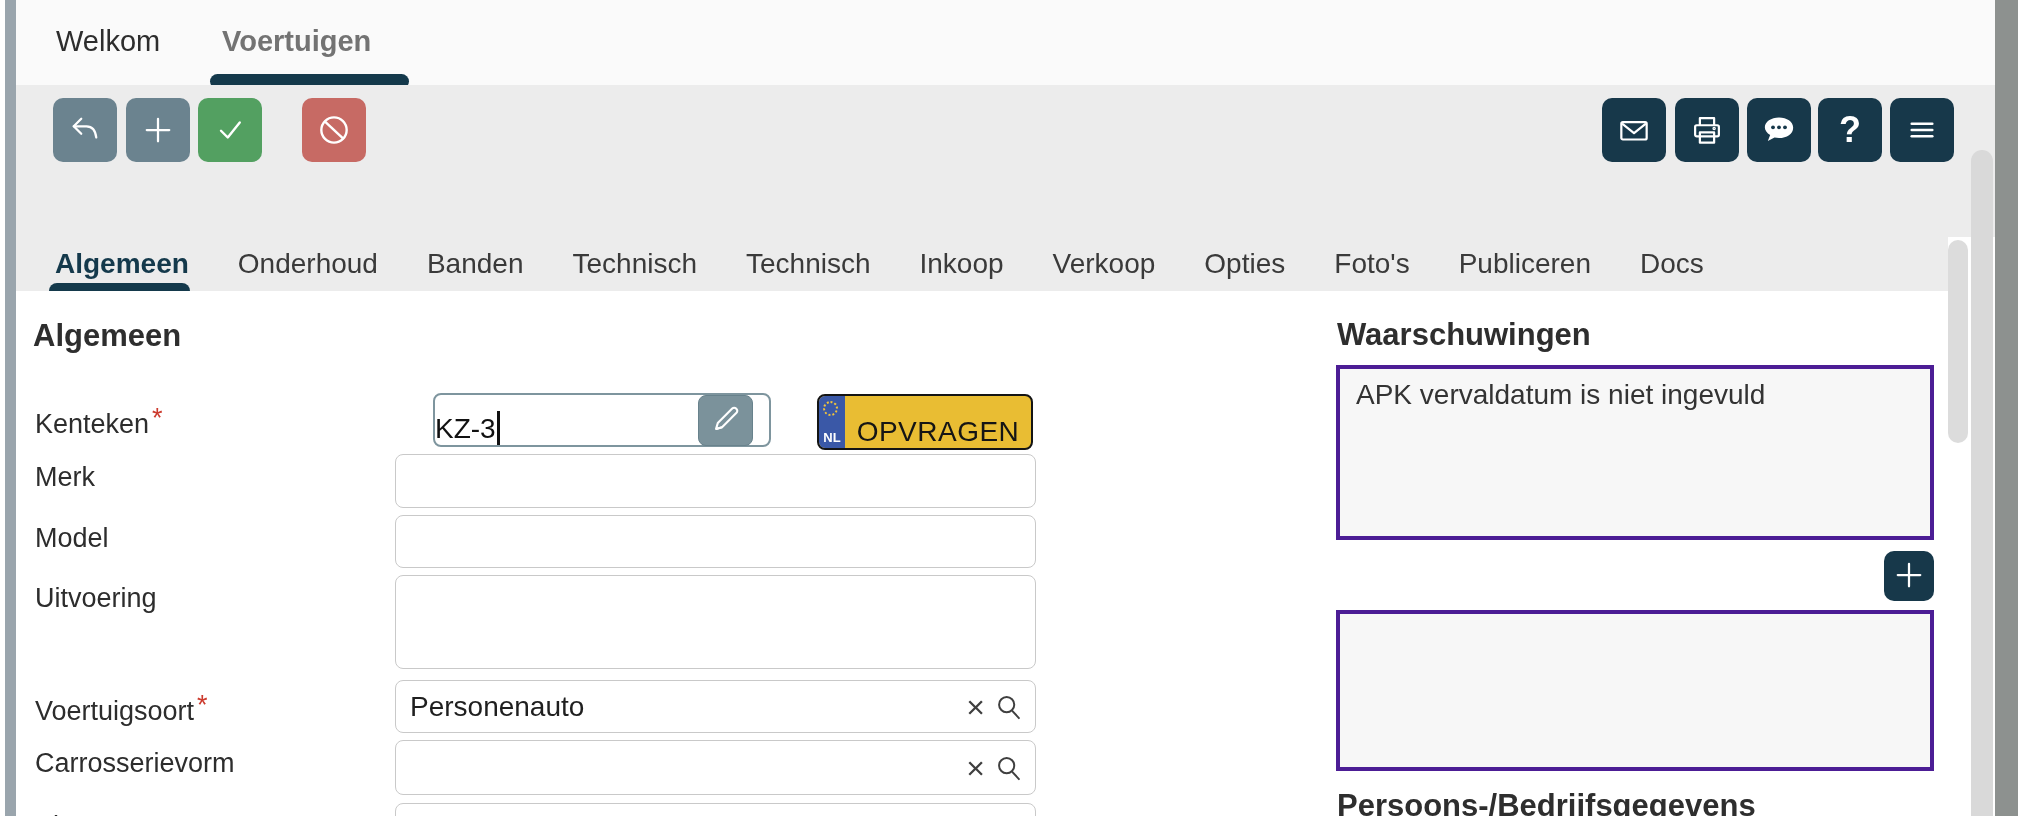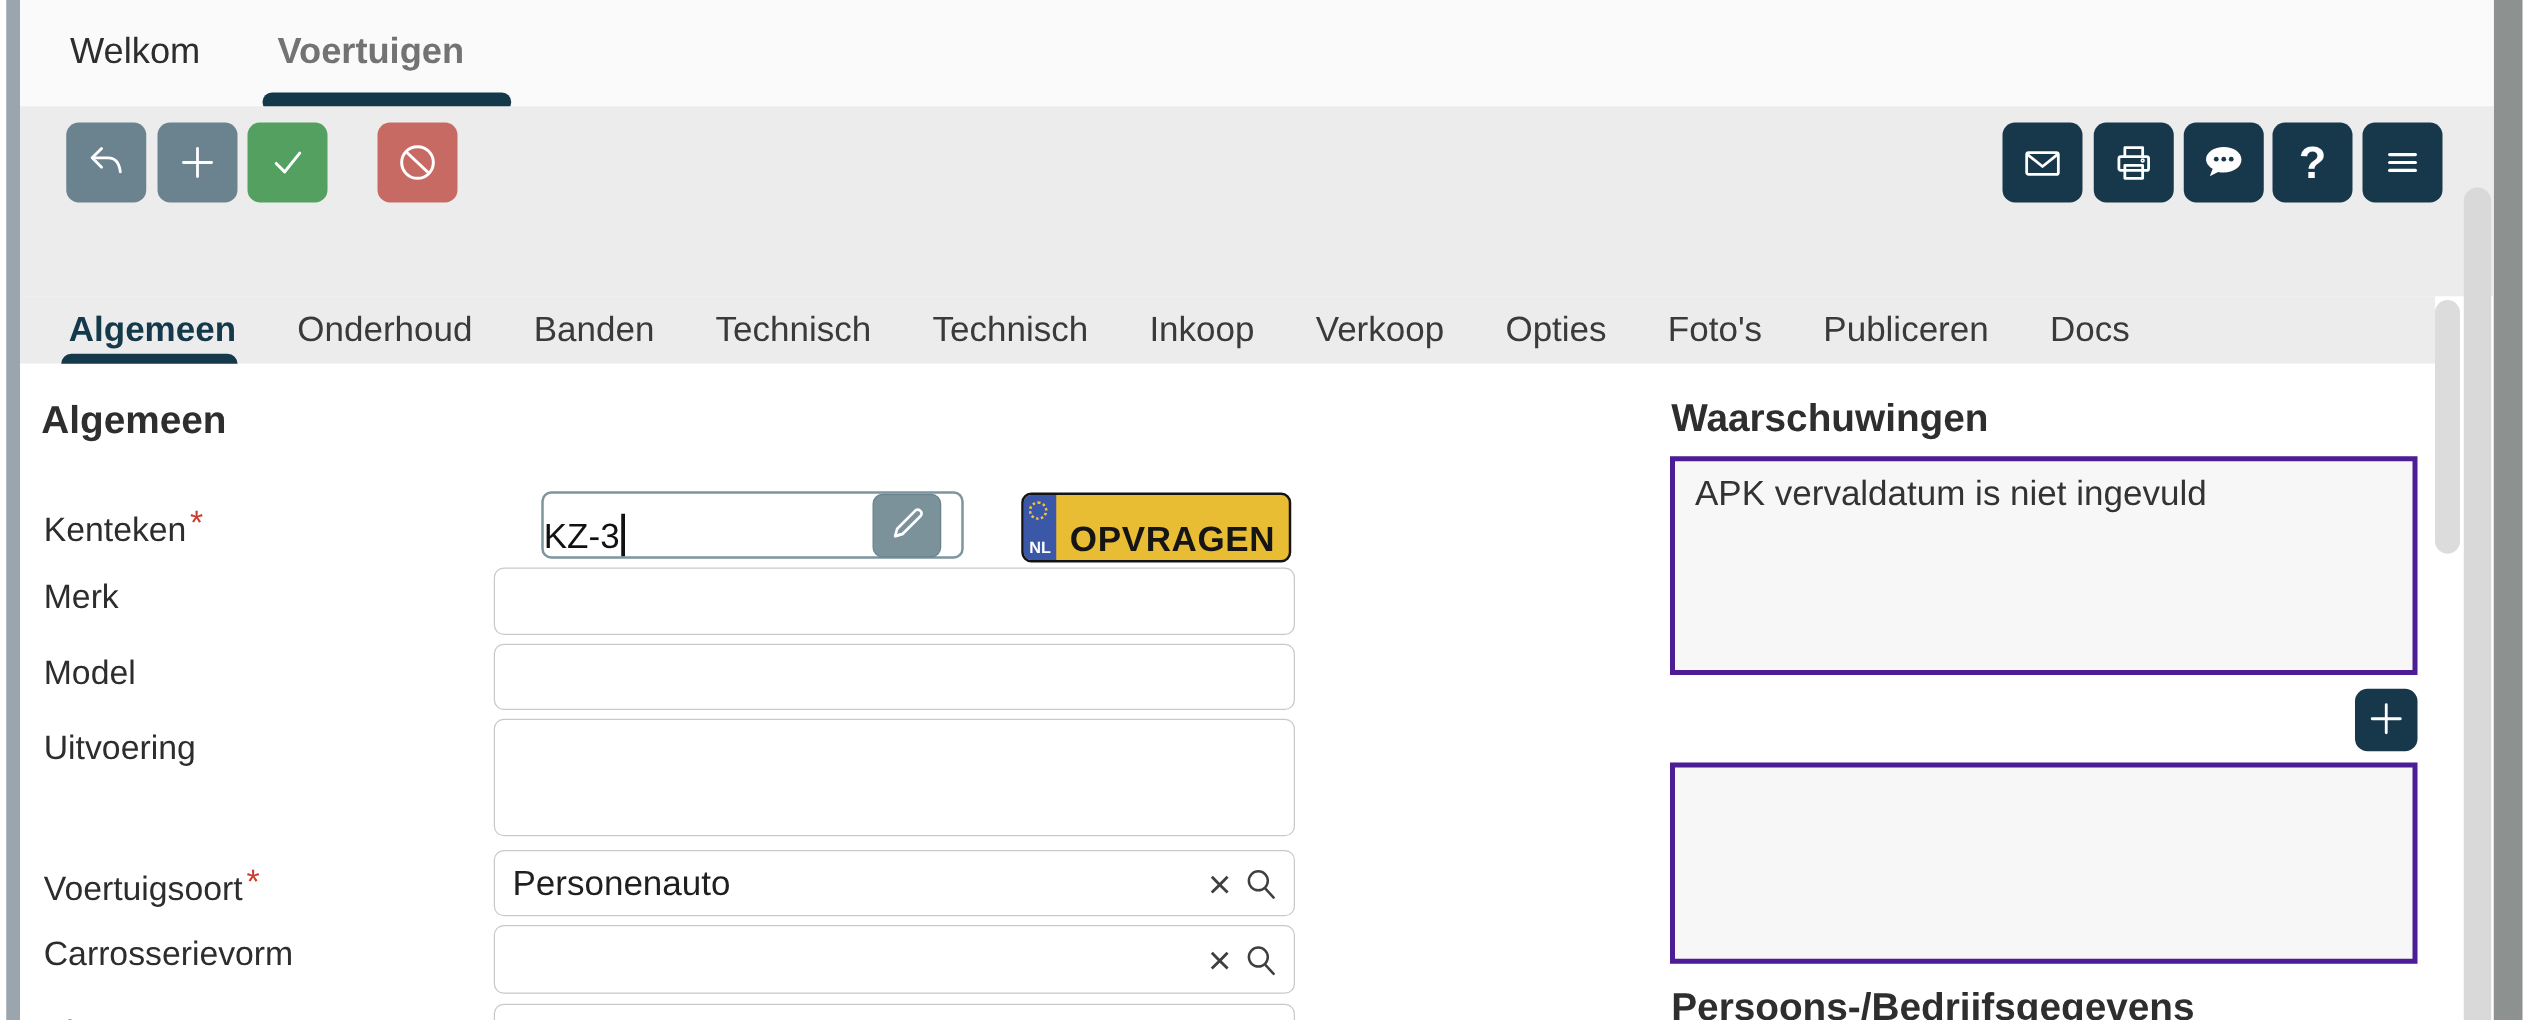--- a/index.html
+++ b/index.html
@@ -58,21 +58,21 @@
 
   .opvragen { position:absolute; left:801px; top:394px; width:216px; height:56px;
     background:#e9bd33; border:2.5px solid #141414; border-radius:8px; display:flex;
     overflow:hidden; cursor:pointer; padding:0; }
   .plate-band { width:26px; height:100%; background:#3a58a7; position:relative; flex:none;text-decoration:underline; }
   .plate-stars { position:absolute; left:4px; top:5px; width:15px; height:15px;
     border:2px dotted #f4c53a; border-radius:50%; }
   .plate-nl { position:absolute; left:0; bottom:3px; width:100%; text-align:center;
     color:#ffffff; font-size:13px; font-weight:700; }
   .opvragen-label { flex:1; display:flex; align-items:center; justify-content:center;
-    font-size:28px; font-weight:700; color:#151515; letter-spacing:0.5px;margin-top:20px; }
+    font-size:28px; font-weight:400; color:#151515; letter-spacing:0.5px;margin-top:20px; }
 
   .lookup { position:absolute; left:379px; width:641px; background:#fff;
     border:1.5px solid #c9c9c9; border-radius:8px; display:flex; align-items:center; }
   .lookup input { border:none; outline:none; flex:1; font-size:28px; color:#1f1f1f;
     padding:0 14px; background:transparent; min-width:0; }
   .clear-x { font-size:32px; color:#3f3f3f; padding:0 8px; cursor:pointer; line-height:1; }
   .mag { padding:0 12px 0 2px; cursor:pointer; display:flex; }
 
   
   .sb-h { position:absolute; font-size:31px; font-weight:700; color:#2e2e2e;text-align:center; }

